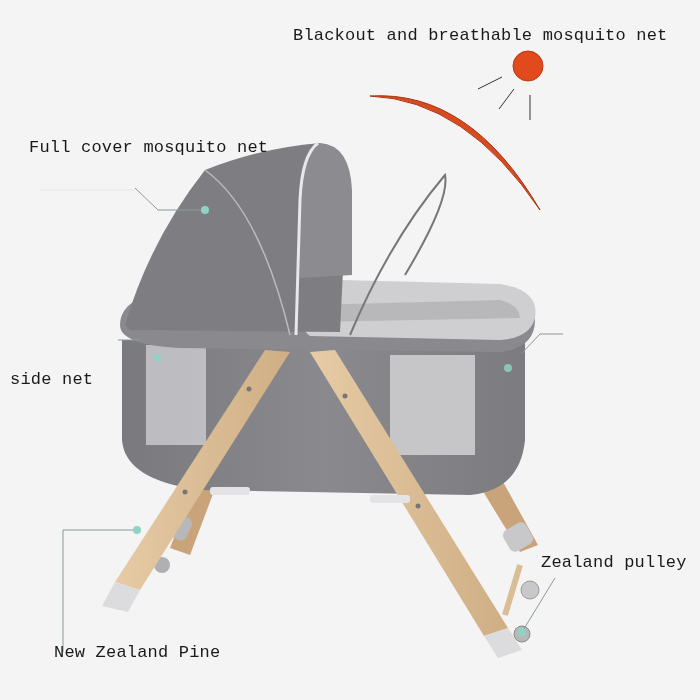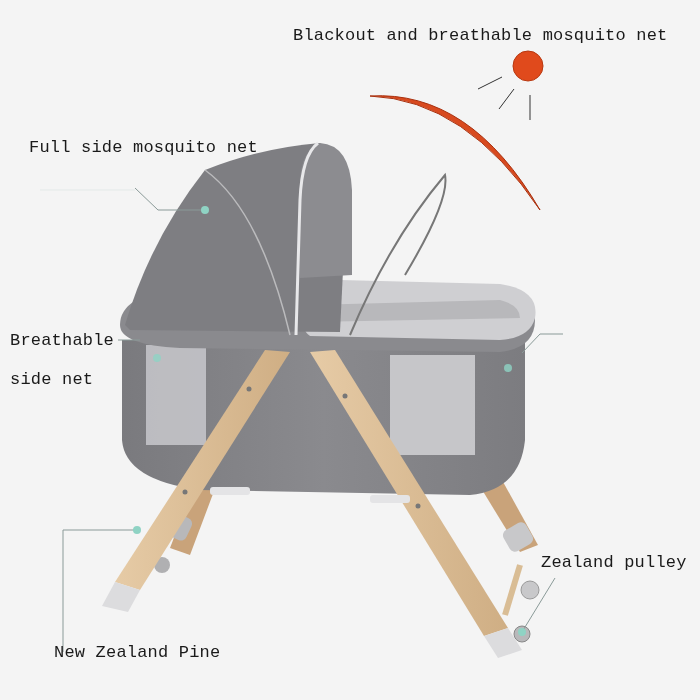--- a/index.html
+++ b/index.html
@@ -115,18 +115,17 @@
       <line x1="555" y1="578" x2="522" y2="632" stroke="#8a9a98" stroke-width="1"></line>
       <circle cx="522" cy="632" r="4" fill="#8fd3c4"></circle>
     </g>
     <g>
       <polyline points="63,652 63,530 137,530" fill="none" stroke="#8a9a98" stroke-width="1"></polyline>
       <circle cx="137" cy="530" r="4" fill="#8fd3c4"></circle>
     </g>
   </svg>
 
   <div id="lbl-top" class="label">Blackout and breathable mosquito net</div>
-  <div id="lbl-cover" class="label">Full side mosquito net</div>
-  <div id="lbl-breath1" class="label">Breathable</div>
+  <div id="lbl-cover" class="label">Full cover mosquito net</div>
   <div id="lbl-breath2" class="label">side net</div>
   <div id="lbl-pulley" class="label">Zealand pulley</div>
   <div id="lbl-pine" class="label">New Zealand Pine</div>
 </div>
 
 </body></html>

